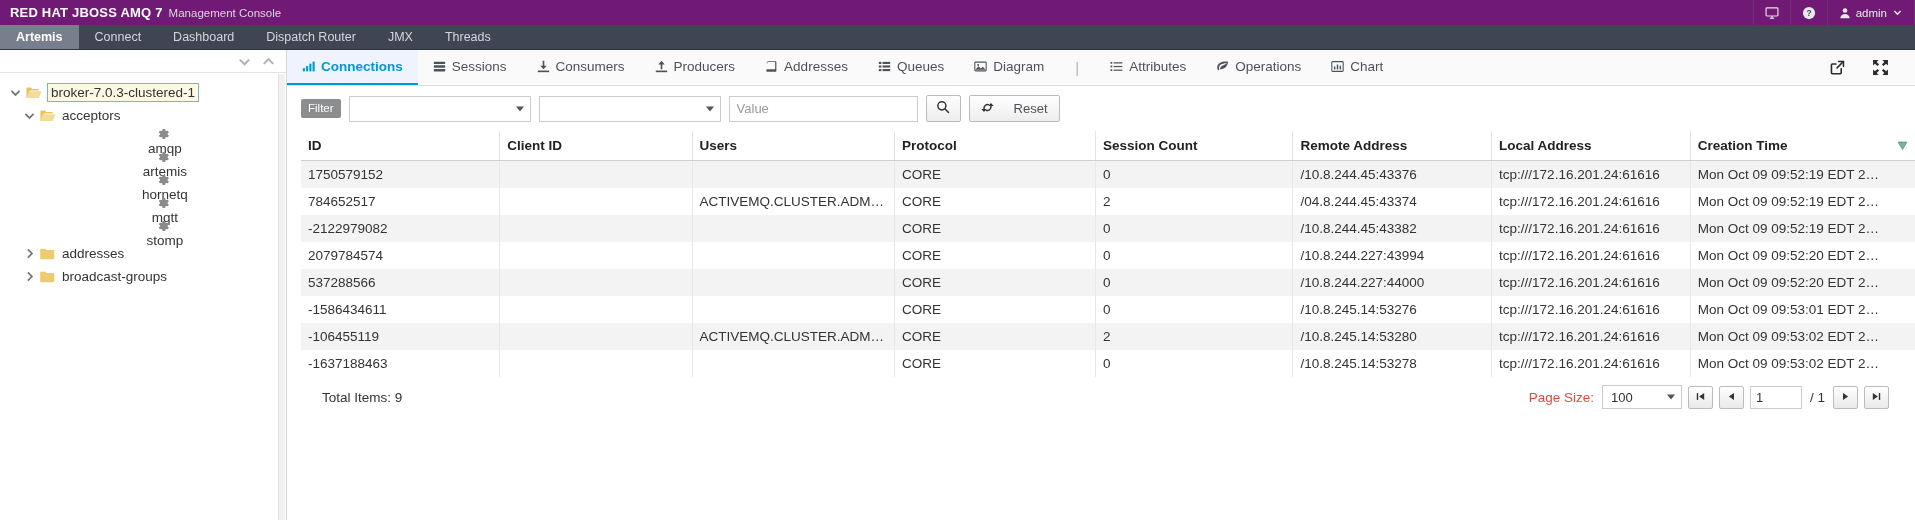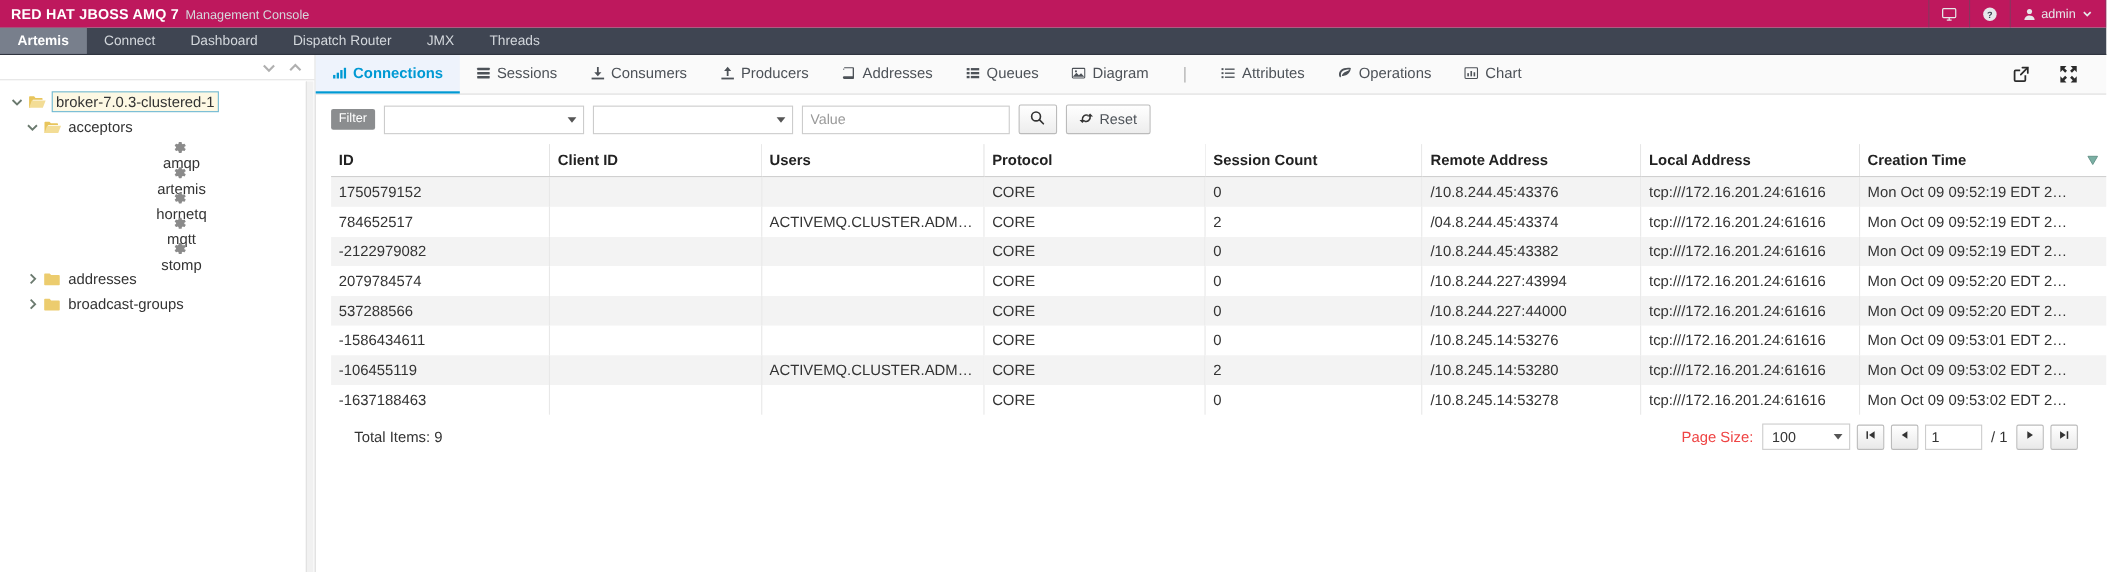--- a/index.html
+++ b/index.html
@@ -10,21 +10,21 @@
     background: #fff;
     font-family: "Liberation Sans", sans-serif;
     font-size: 14px;
     color: #333;
     -webkit-font-smoothing: antialiased;
   }
 
   
   .masthead {
     height: 25px;
-    background: #be185d;
+    background: #701a75;
     display: flex;
     align-items: center;
     position: relative;
   }
   .brand {
     display: flex; align-items: baseline;
     padding-left: 10px; gap: 6px;
     white-space: nowrap;
   }
   .brand-strong {
@@ -212,21 +212,21 @@
     color: #333;
     outline: none;
   }
   .fvalue::placeholder { color: #9a9a9a; }
   .btn {
     height: 27px;
     border: 1px solid #bbb;
     border-radius: 2px;
     background: linear-gradient(to bottom, #ffffff 0%, #ededed 100%);
     display: inline-flex; align-items: center; justify-content: center;
-    gap: 6px;
+    gap: 20px;
     padding: 0 11px;
     font-size: 13px;
     color: #4d5258;
     cursor: pointer;
     white-space: nowrap;
   }
   .btn-icon { width: 35px; padding: 0; }
 
   
   .table-area { padding: 0 0 0 14px; }

